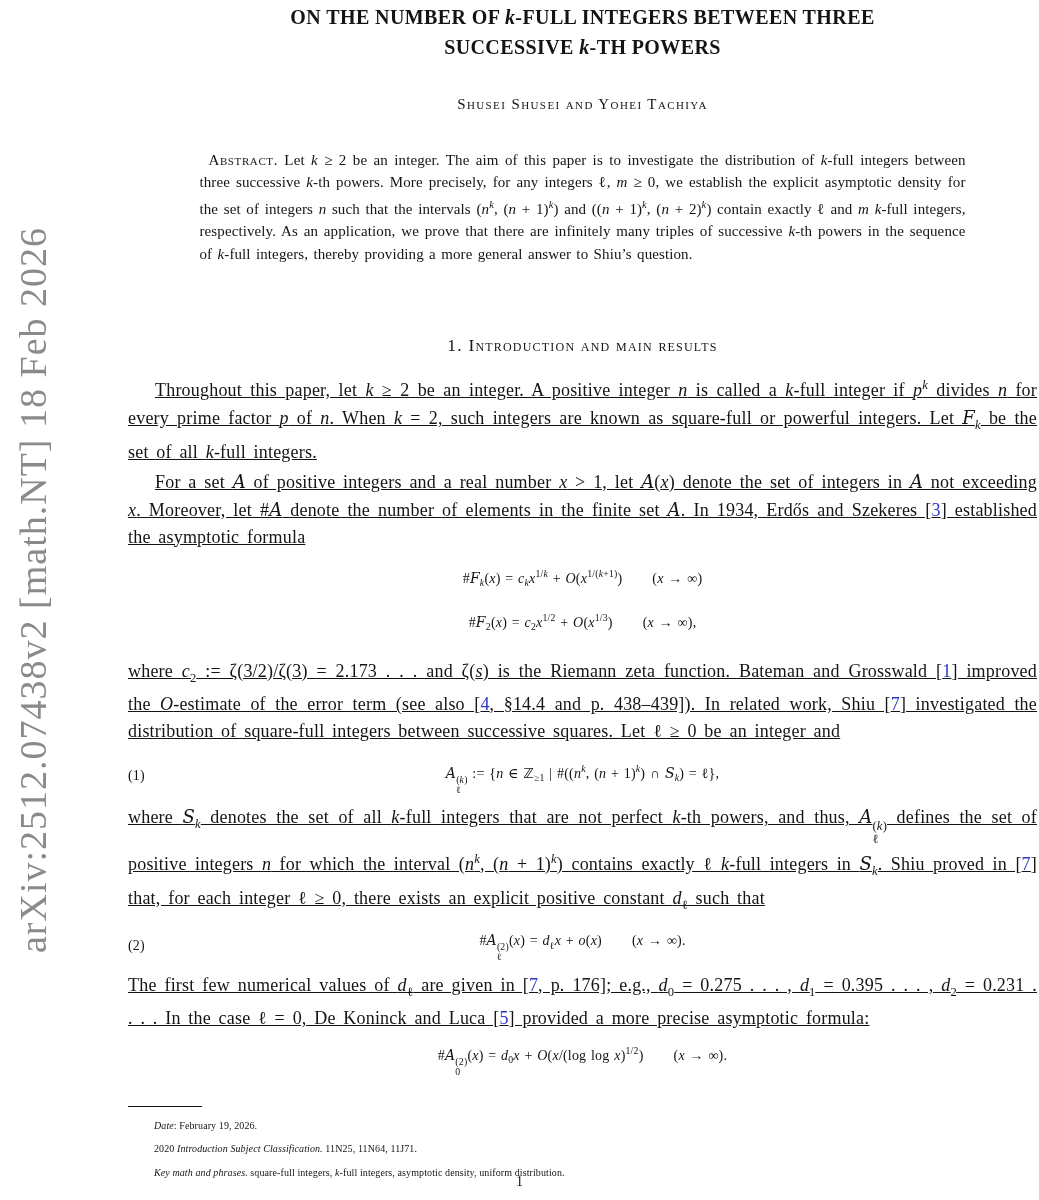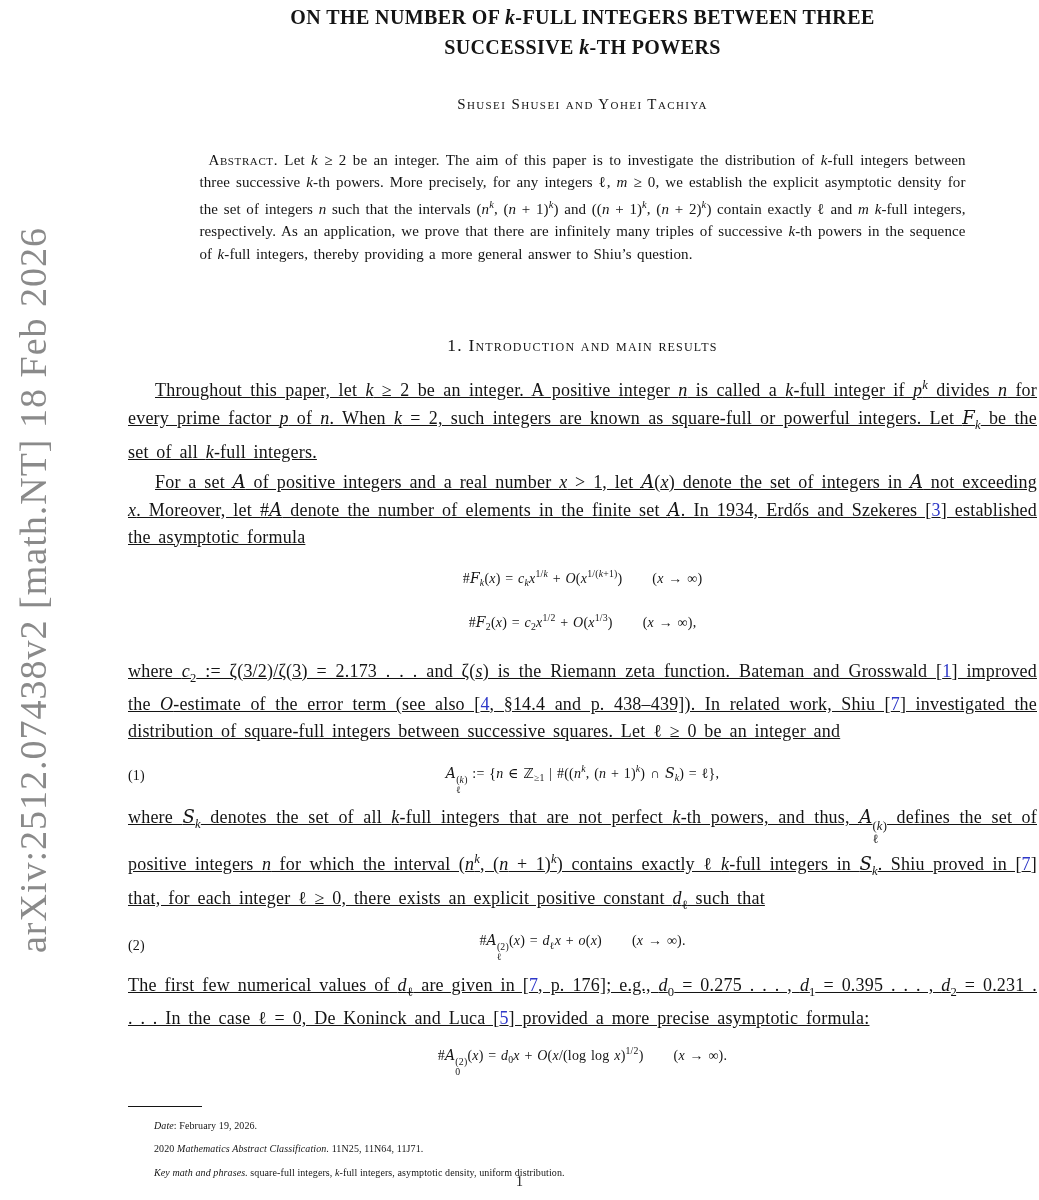--- a/index.html
+++ b/index.html
@@ -105,19 +105,19 @@
             </span>(<i>x</i>) = <i>d</i><sub>0</sub><i>x</i> + <i>O</i>(<i>x</i>/(log log <i>x</i>)<sup>1/2</sup>)<span class="qgap"></span>(<i>x</i> → ∞).</span>
       </div>
 
     </div>
 
   </div>
 
   <div class="footer">
     <hr class="footrule">
     <div class="fl"><i>Date</i>: February 19, 2026.</div>
-    <div class="fl">2020 <i>Mathematics Abstract Classification.</i> 11N25, 11N64, 11J71.</div>
+    <div class="fl">2020 <i>Introduction Subject Classification.</i> 11N25, 11N64, 11J71.</div>
     <div class="fl"><i>Key math and phrases.</i> square-full integers, <i>k</i>-full integers, asymptotic density, uniform distribution.</div>
   </div>
 
   <div class="pagenum">1</div>
 
 </div>
 
 </body></html>

